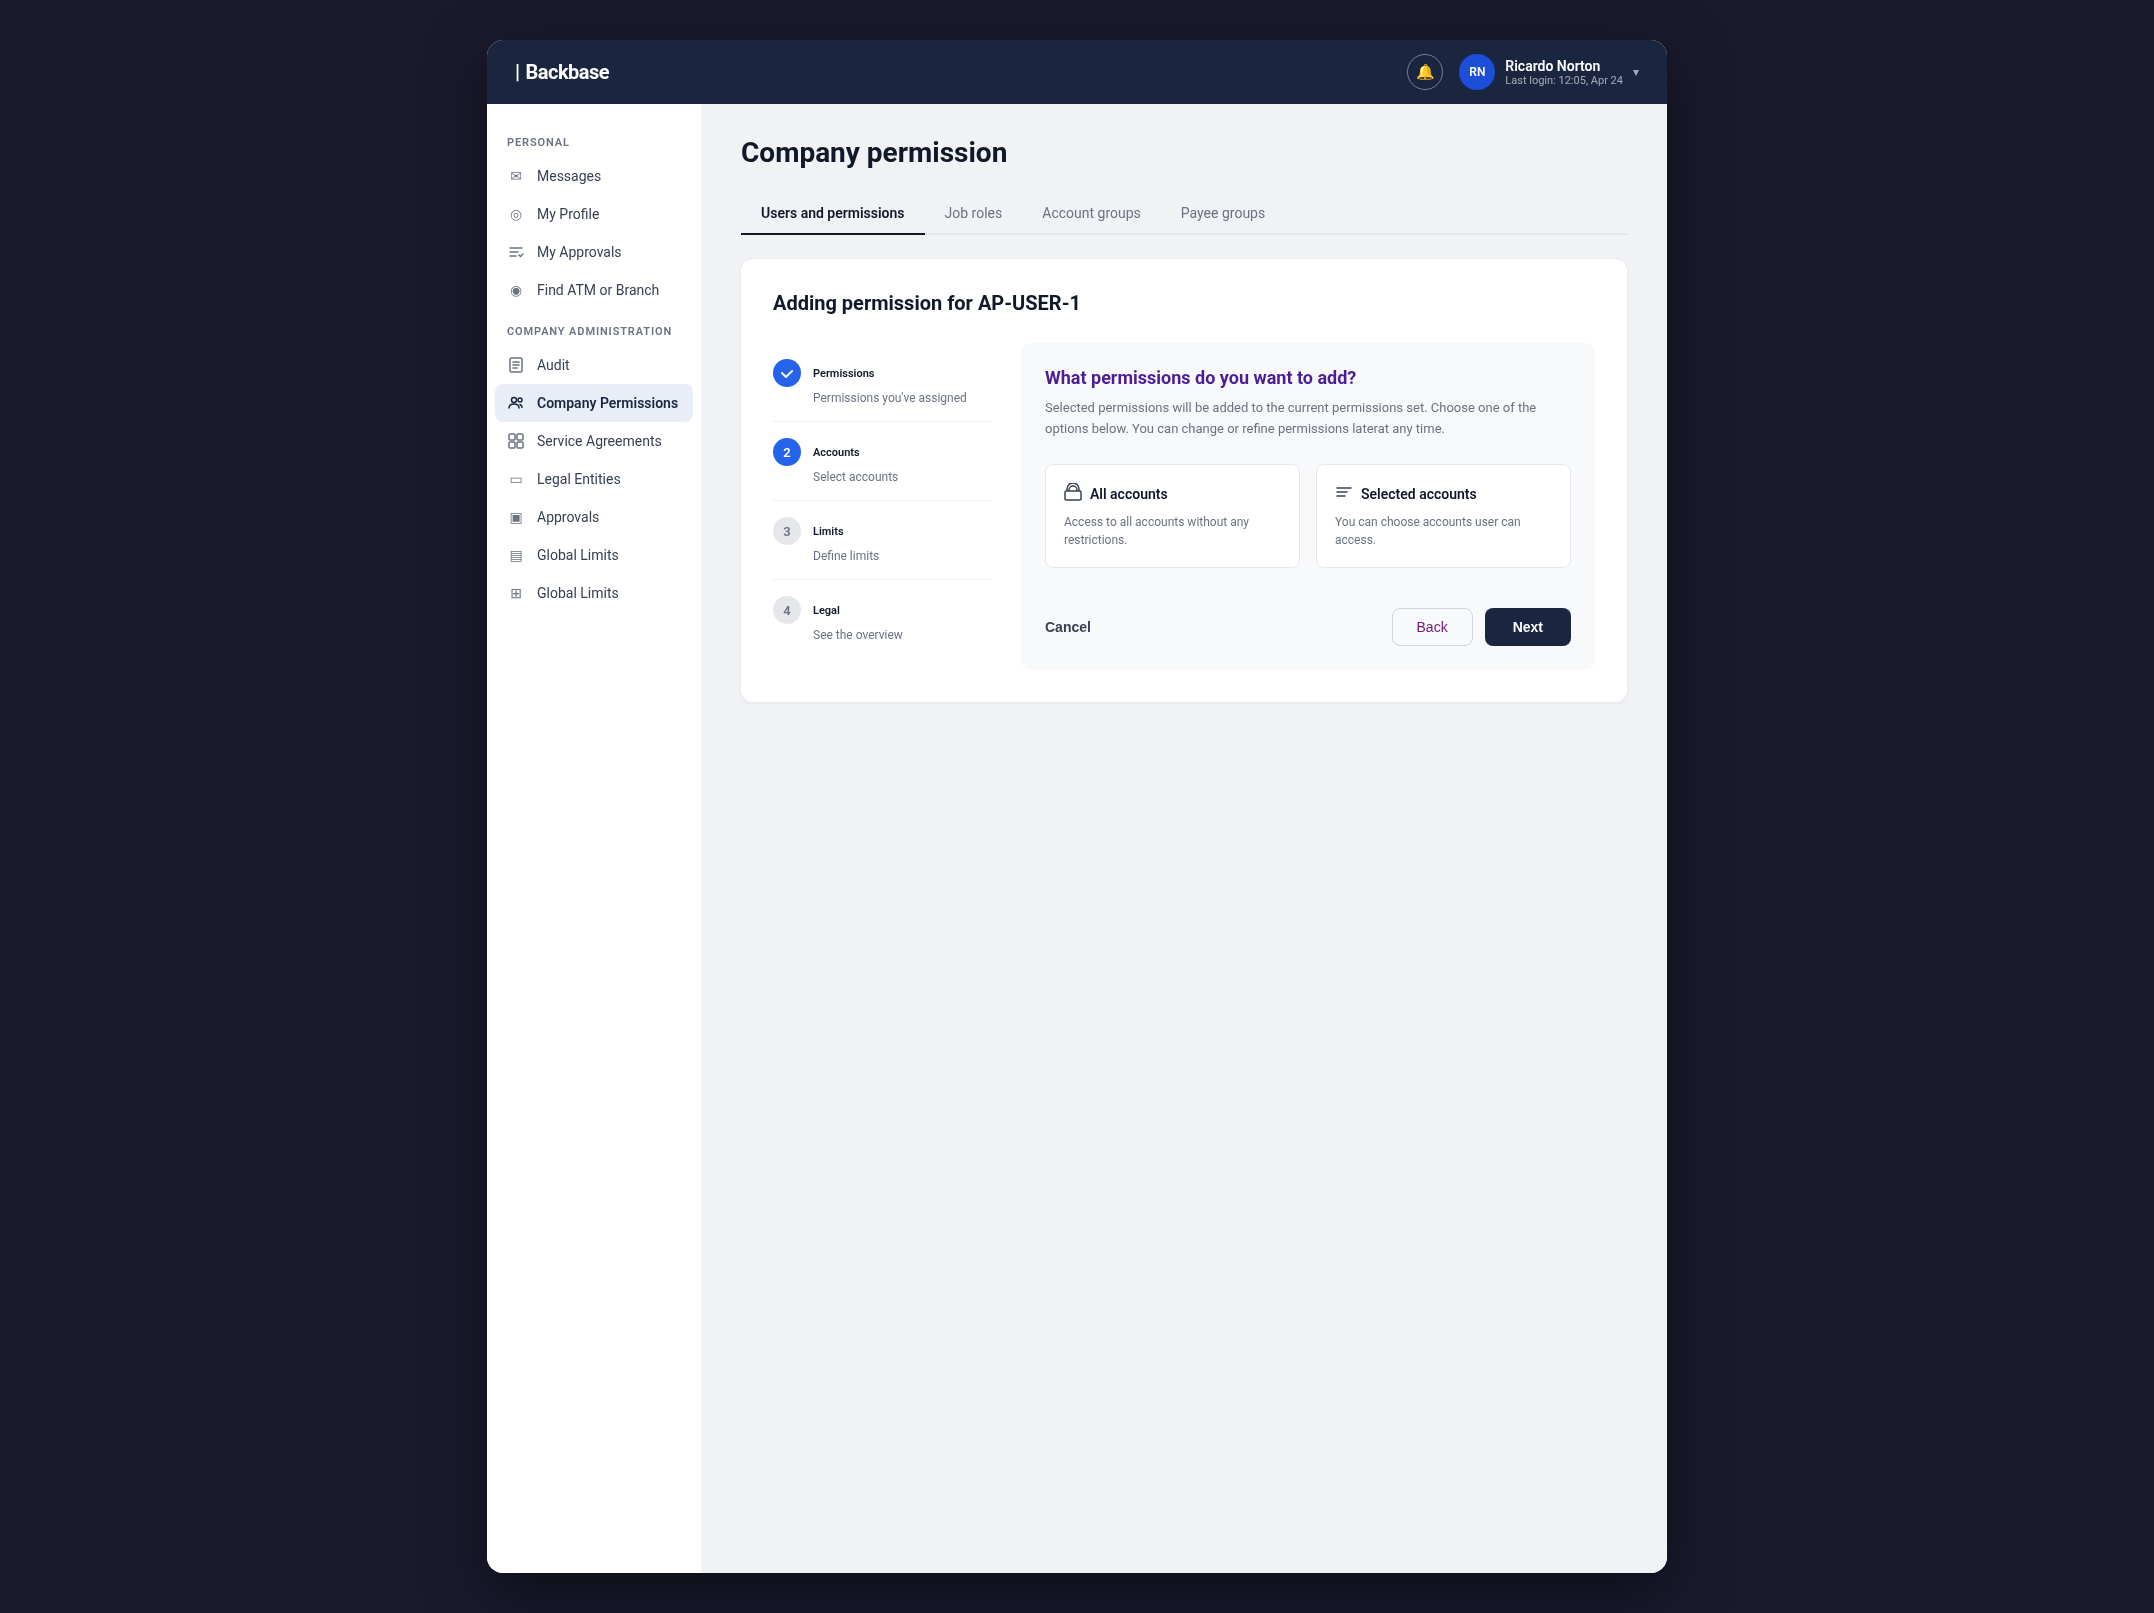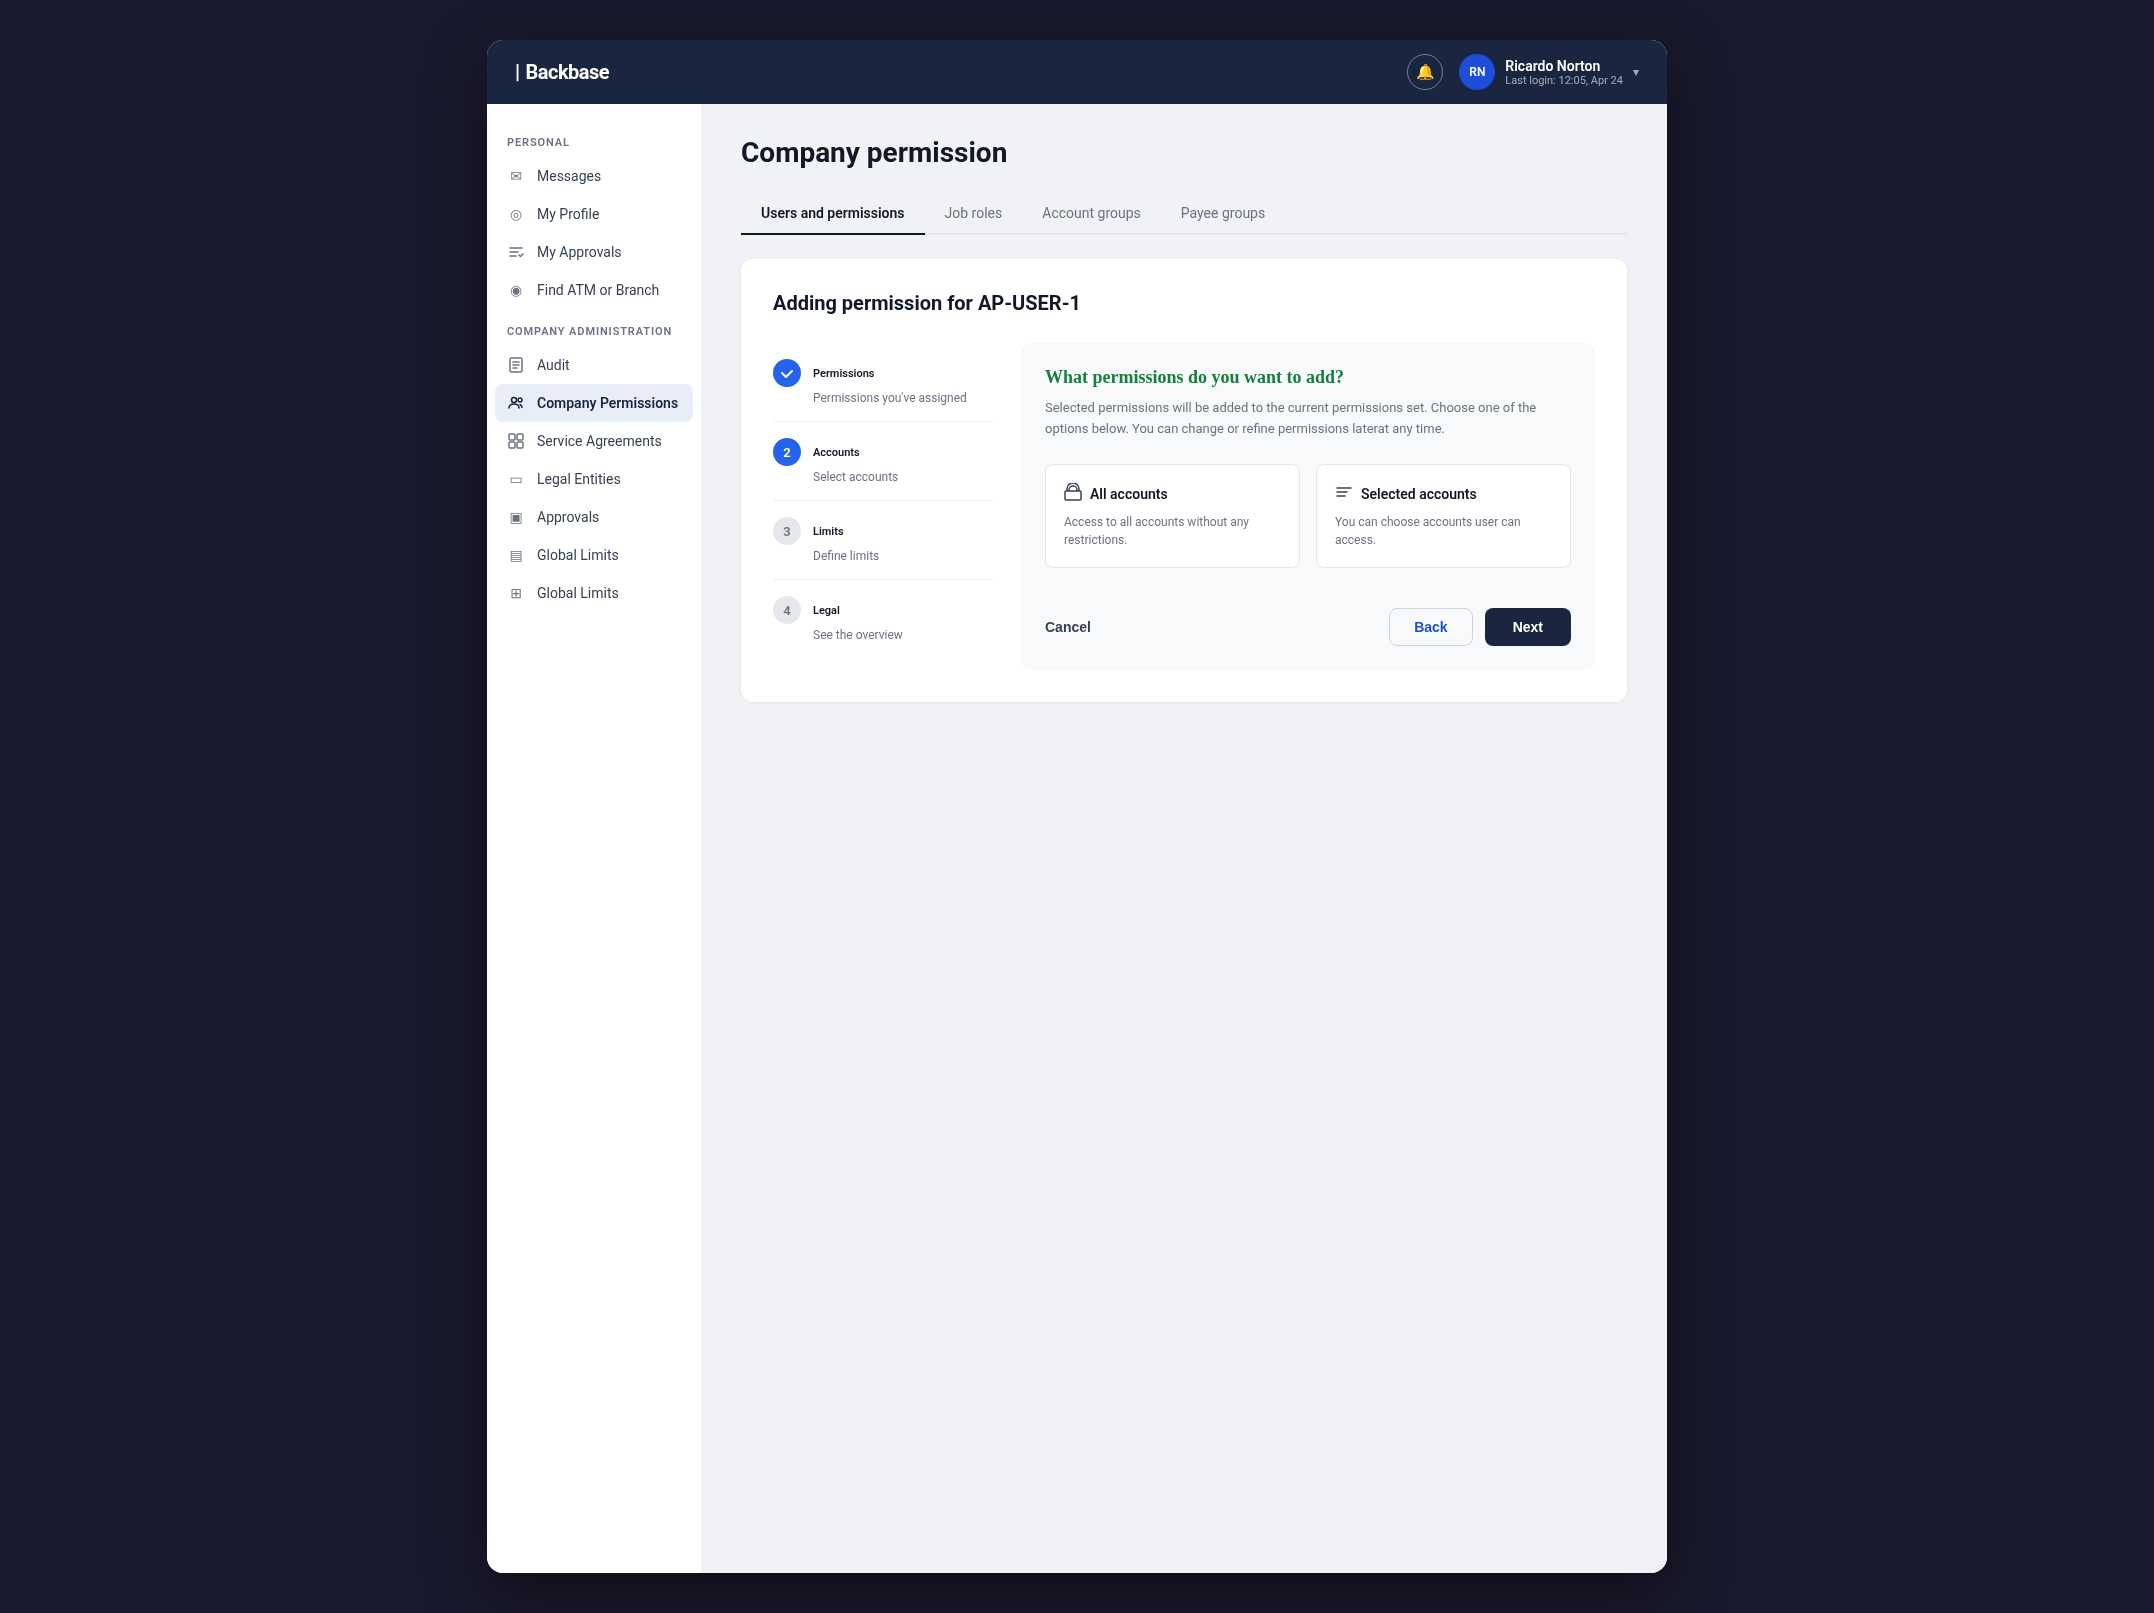--- a/index.html
+++ b/index.html
@@ -258,23 +258,22 @@
     
     .wizard-content {
       flex: 1;
       background: #f8f9fb;
       border-radius: 10px;
       padding: 24px;
     }
     .wizard-question {
       font-size: 18px;
       font-weight: 700;
-      color: #15803d;
+      color: #4c1d95;
       margin-bottom: 10px;
-      font-family: Liberation Serif, serif;
     }
     .wizard-description {
       font-size: 13px;
       color: #6b7280;
       line-height: 1.6;
       margin-bottom: 24px;
     }
 
     
     .option-cards {
@@ -330,22 +329,22 @@
     }
     .footer-right {
       display: flex;
       gap: 12px;
     }
     .back-btn {
       background: transparent;
       border: 1.5px solid #d1d5db;
       border-radius: 8px;
       font-size: 14px;
-      font-weight: 700;
-      color: #1d4ed8;
+      font-weight: 400;
+      color: #701a75;
       cursor: pointer;
       padding: 10px 24px;
     }
     .next-btn {
       background: #1a2540;
       border: none;
       border-radius: 8px;
       font-size: 14px;
       font-weight: 600;
       color: #fff;

